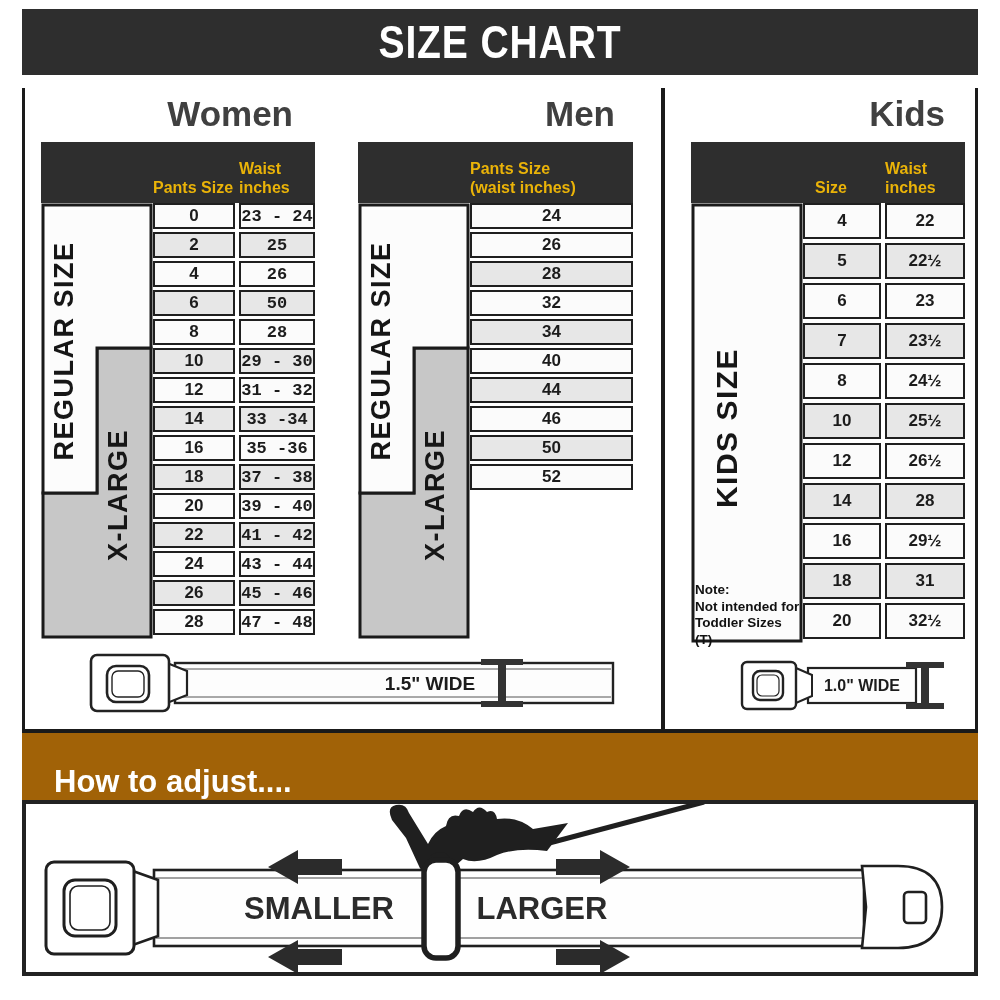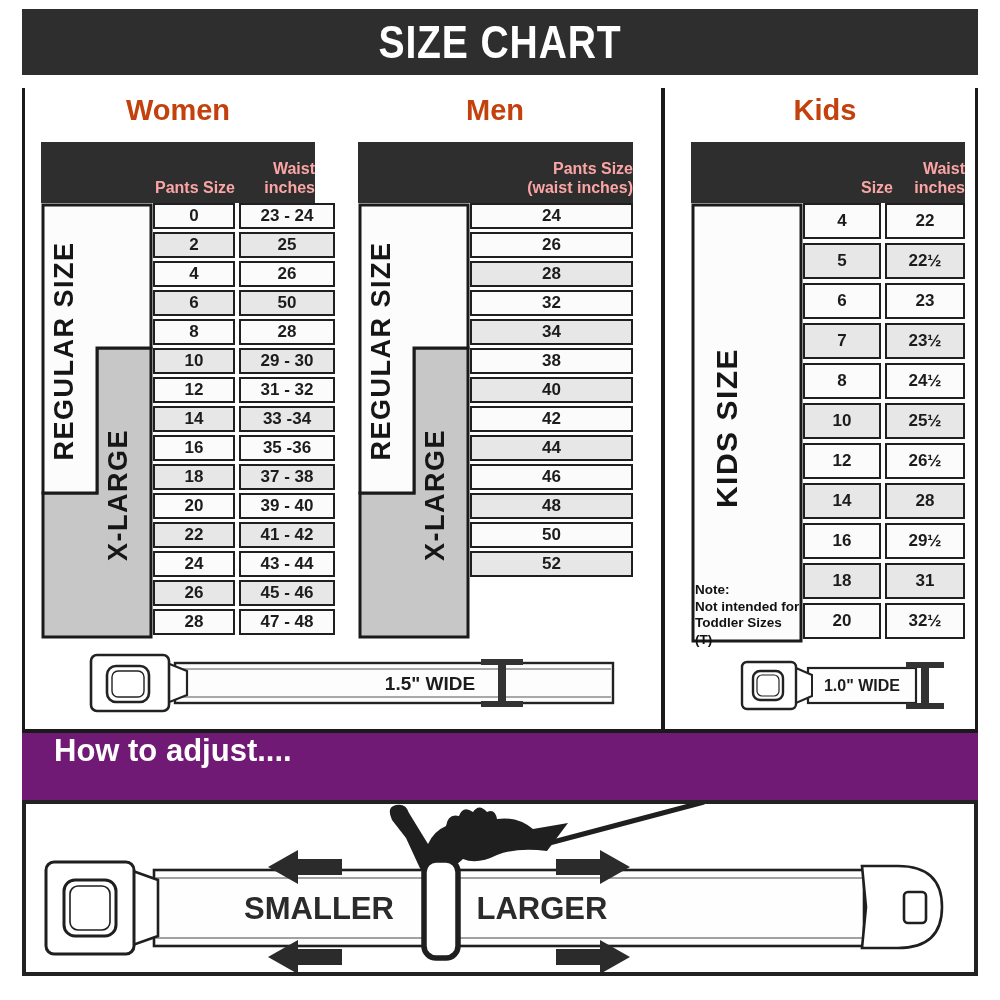--- a/index.html
+++ b/index.html
@@ -11,68 +11,68 @@
              display:flex;align-items:center;justify-content:center;}
   .title-bar span{color:#fff;font-size:46px;font-weight:bold;letter-spacing:1px;
                   transform:scaleX(.85);white-space:nowrap;}
 
   
   .main-panel{position:absolute;left:22px;top:88px;width:956px;height:645px;box-sizing:border-box;
               background:#fff;border-left:3px solid #1a1a1a;border-right:3px solid #1a1a1a;
               border-bottom:4px solid #1a1a1a;}
   .divider{position:absolute;left:636px;top:0;width:4px;height:100%;background:#1a1a1a;}
 
-  .col-heading{position:absolute;top:6px;text-align:center;font-size:29px;font-weight:bold;color:#c2410c;}
+  .col-heading{position:absolute;top:6px;text-align:right;font-size:35px;font-weight:bold;color:#404040;}
   .heading-women{left:38px;width:230px;}
   .heading-men{left:350px;width:240px;}
   .heading-kids{left:680px;width:240px;}
 
   
   .table{position:absolute;top:54px;}
   .t-women{left:16px;width:274px;height:500px;}
   .t-men{left:333px;width:275px;height:500px;}
   .t-kids{left:666px;width:274px;height:505px;}
 
   .thead{position:absolute;left:0;top:0;width:100%;height:61px;background:#2e2e2e;}
-  .hcell{position:absolute;bottom:6px;color:#fca5a5;font-weight:bold;text-align:right;
+  .hcell{position:absolute;bottom:6px;color:#eab308;font-weight:bold;text-align:left;
          font-size:16px;line-height:1.15;}
   .h-pants-w{left:112px;width:82px;}
   .h-waist-w{left:198px;width:76px;}
   .h-men{left:112px;width:163px;}
   .h-size-k{left:124px;width:78px;}
   .h-waist-k{left:194px;width:80px;}
 
   .label-svg{position:absolute;left:0;top:61px;}
   .vlabel{font-family:"Liberation Sans",sans-serif;font-weight:bold;fill:#161616;letter-spacing:1.5px;}
 
   .tbody{position:absolute;left:112px;top:61px;display:flex;flex-direction:column;gap:3px;}
   .tbody-kids{gap:4px;}
   .row{display:flex;gap:4px;}
   .cell{box-sizing:border-box;border:2.5px solid #1f1f1f;background:#fbfbfb;height:26px;
         display:flex;align-items:center;justify-content:center;font-size:17px;font-weight:bold;}
   .c-size-w{width:82px;}
-  .c-waist-w{width:96px;}
+  .c-waist-w{width:76px;font-family:Liberation Mono, monospace;}
   .c-men{width:163px;}
   .t-kids .cell{height:36px;}
   .c-size-k{width:78px;}
   .c-waist-k{width:80px;}
   .tbody-zebra > div:nth-of-type(even) .cell{background:#e7e7e7;}
   .tbody-men > div:nth-of-type(2n+3) .cell{background:#e7e7e7;}
 
   .kids-note{position:absolute;left:4px;top:440px;width:106px;font-size:13.5px;font-weight:bold;
              line-height:1.24;color:#111;}
 
   .belt-svg{position:absolute;}
   .belt-wm{left:60px;top:563px;}
   .belt-k{left:713px;top:570px;}
   .belt-text{font-family:"Liberation Sans",sans-serif;font-weight:bold;fill:#1c1c1c;}
 
   
-  .adjust-bar{position:absolute;left:22px;top:733px;width:956px;height:67px;background:#701a75;
-              display:flex;align-items:flex-start;}
+  .adjust-bar{position:absolute;left:22px;top:733px;width:956px;height:67px;background:#a16207;
+              display:flex;align-items:flex-end;}
   .adjust-bar span{color:#fff;font-size:31px;font-weight:bold;padding-left:32px;}
 
   .bottom-panel{position:absolute;left:22px;top:800px;width:956px;height:176px;box-sizing:border-box;
                 border:4px solid #222;background:#fff;}
   .adjust-text{font-family:"Liberation Sans",sans-serif;font-weight:bold;fill:#2b2b2b;}
 </style>
 </head>
 <body>
 
 <div class="page">
@@ -208,43 +208,34 @@
 
           <div class="row">
             <div class="cell c-men">32</div>
           </div>
 
           <div class="row">
             <div class="cell c-men">34</div>
           </div>
 
 
-          <div class="row">
-            <div class="cell c-men">38</div>
-          </div>
 
           <div class="row">
             <div class="cell c-men">40</div>
           </div>
 
-          <div class="row">
-            <div class="cell c-men">42</div>
-          </div>
 
           <div class="row">
             <div class="cell c-men">44</div>
           </div>
 
           <div class="row">
             <div class="cell c-men">46</div>
           </div>
 
-          <div class="row">
-            <div class="cell c-men">48</div>
-          </div>
 
           <div class="row">
             <div class="cell c-men">50</div>
           </div>
 
           <div class="row">
             <div class="cell c-men">52</div>
           </div>
         </div>
     </div>

